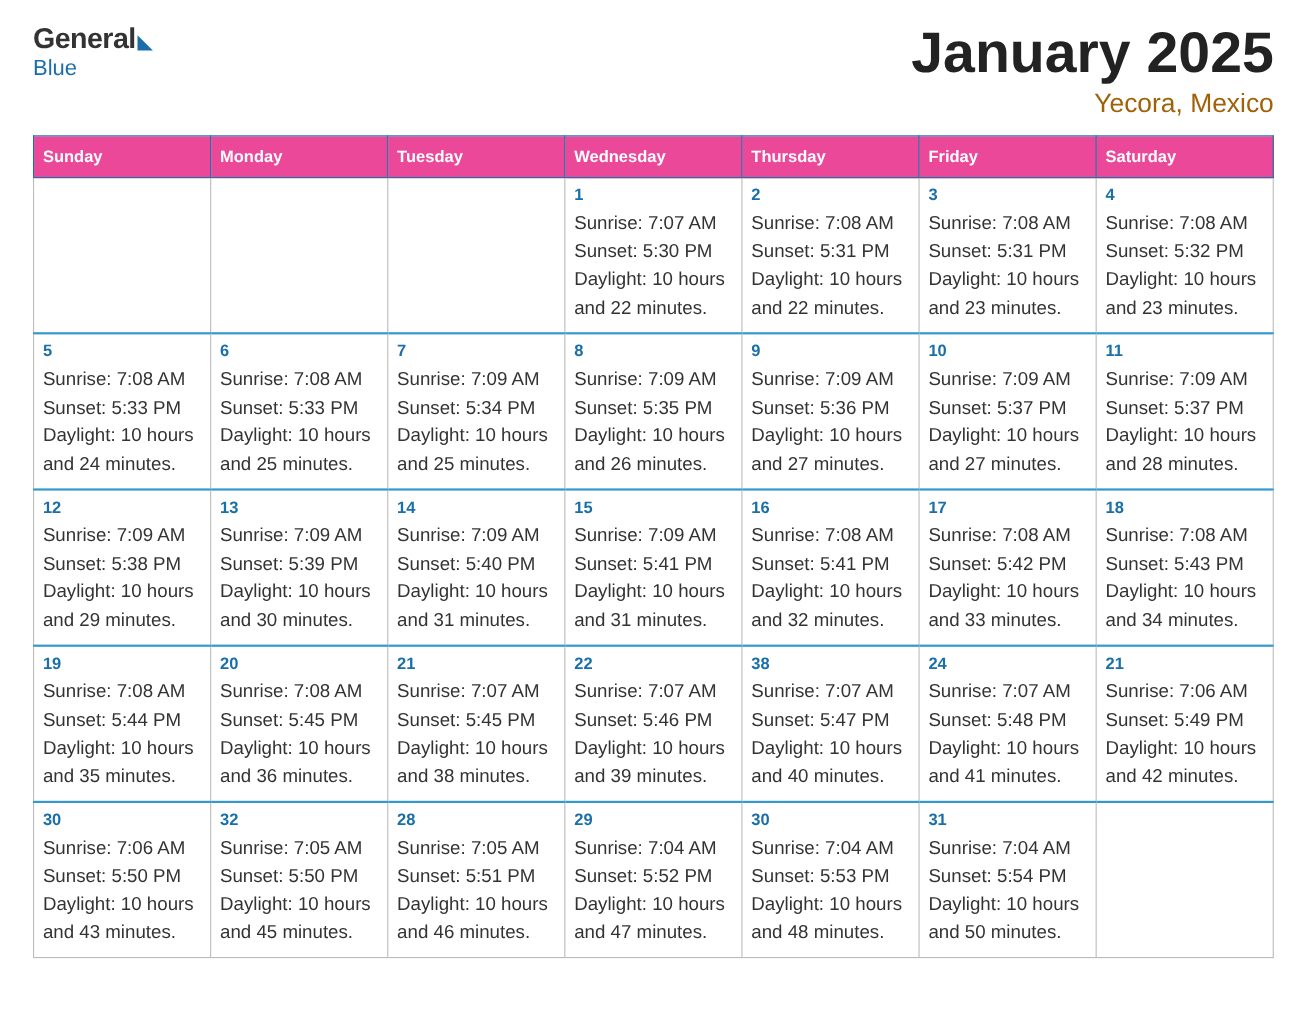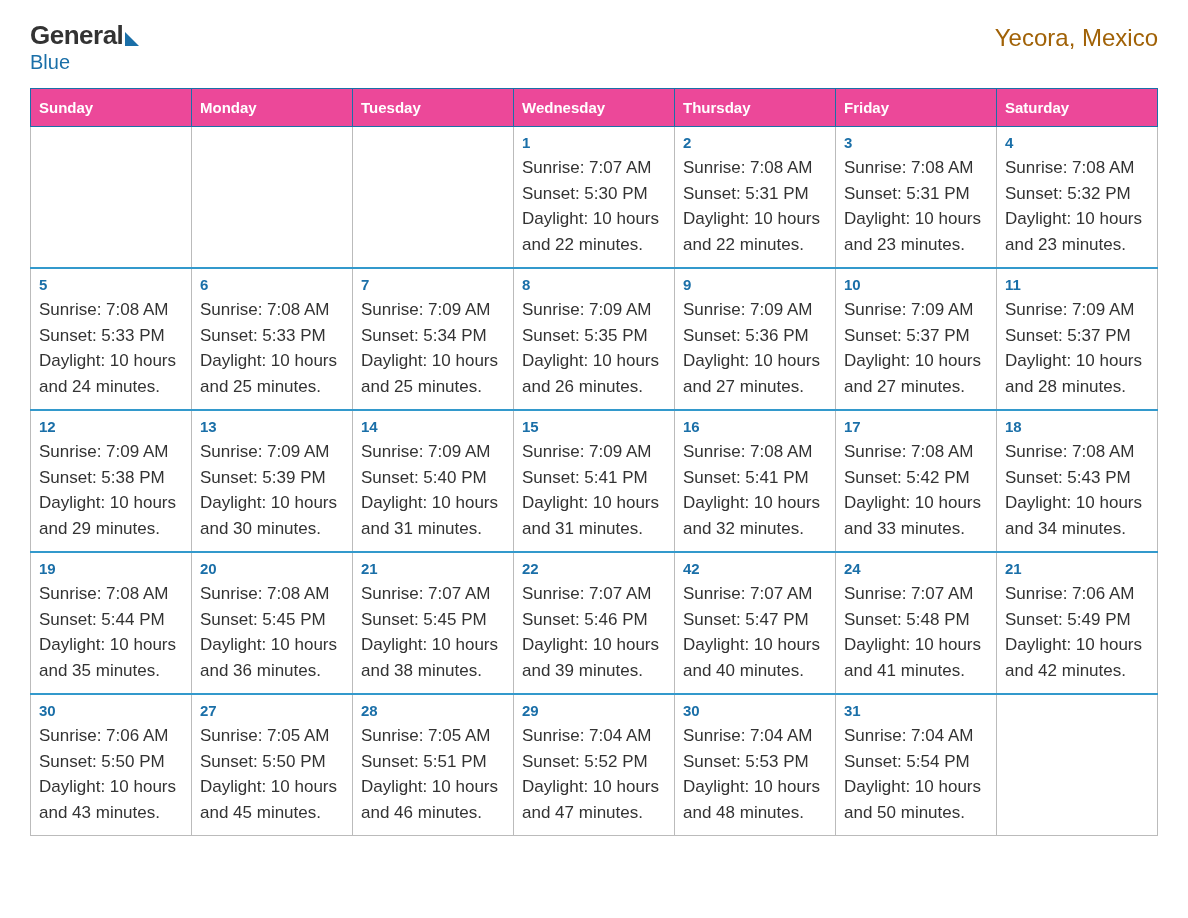--- a/index.html
+++ b/index.html
@@ -106,20 +106,21 @@
 
 <div class="header">
   <div class="logo">
     <div class="logo-top">
       <span class="logo-general">General</span>
       <div class="logo-triangle"></div>
     </div>
     <span class="logo-blue">Blue</span>
   </div>
   <div class="title-block">
+    <div class="title-month">January 2025</div>
     <div class="title-location">Yecora, Mexico</div>
   </div>
 </div>
 
 <table class="calendar">
   <thead>
     <tr>
     <th>Sunday</th>
         <th>Monday</th>
         <th>Tuesday</th>
@@ -288,21 +289,21 @@
 and 38 minutes.</div>
         </td>
         <td>
           <span class="day-num">22</span>
           <div class="day-info" style="white-space: pre-line;">Sunrise: 7:07 AM
 Sunset: 5:46 PM
 Daylight: 10 hours
 and 39 minutes.</div>
         </td>
         <td>
-          <span class="day-num">42</span>
+          <span class="day-num">38</span>
           <div class="day-info" style="white-space: pre-line;">Sunrise: 7:07 AM
 Sunset: 5:47 PM
 Daylight: 10 hours
 and 40 minutes.</div>
         </td>
         <td>
           <span class="day-num">24</span>
           <div class="day-info" style="white-space: pre-line;">Sunrise: 7:07 AM
 Sunset: 5:48 PM
 Daylight: 10 hours
@@ -318,21 +319,21 @@
       </tr>
       <tr>
         <td>
           <span class="day-num">30</span>
           <div class="day-info" style="white-space: pre-line;">Sunrise: 7:06 AM
 Sunset: 5:50 PM
 Daylight: 10 hours
 and 43 minutes.</div>
         </td>
         <td>
-          <span class="day-num">27</span>
+          <span class="day-num">32</span>
           <div class="day-info" style="white-space: pre-line;">Sunrise: 7:05 AM
 Sunset: 5:50 PM
 Daylight: 10 hours
 and 45 minutes.</div>
         </td>
         <td>
           <span class="day-num">28</span>
           <div class="day-info" style="white-space: pre-line;">Sunrise: 7:05 AM
 Sunset: 5:51 PM
 Daylight: 10 hours

